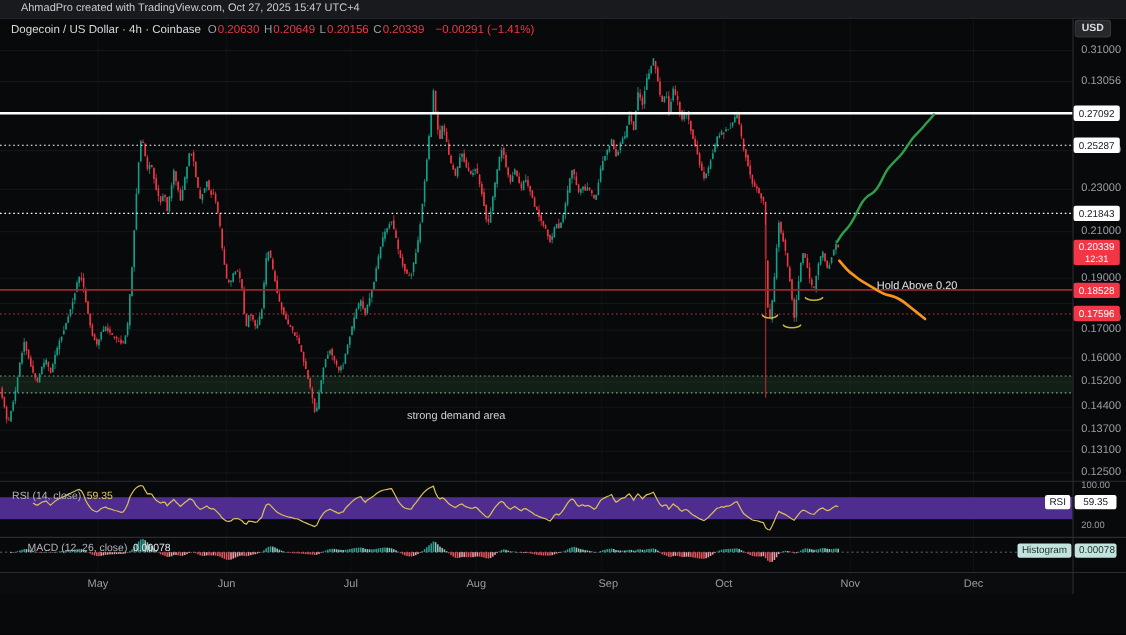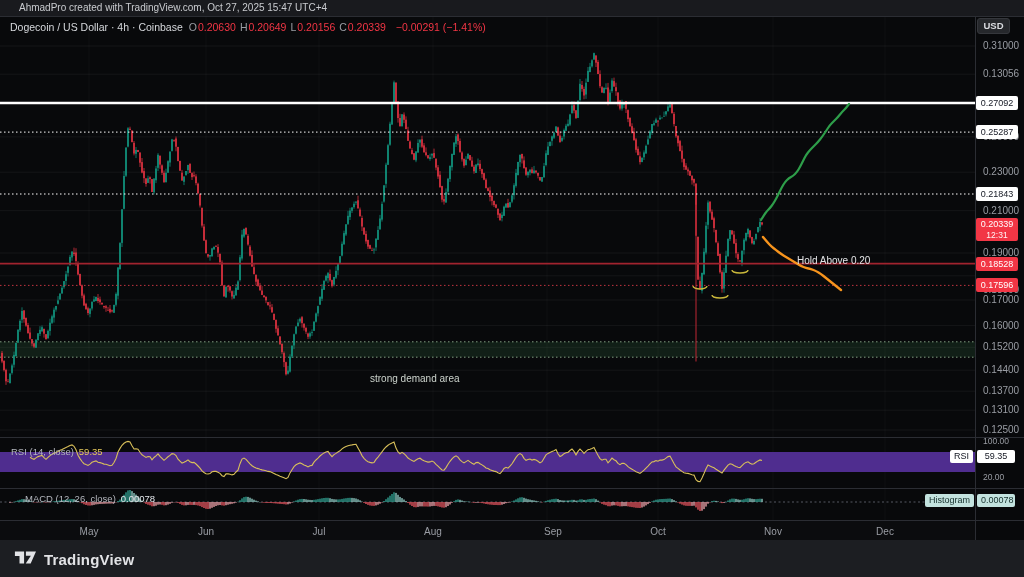--- a/index.html
+++ b/index.html
@@ -909,25 +909,14 @@
   <div class="abs scale-lb" style="top:472px;">20.00</div>
   <div class="abs chip yellow" style="left:950px;top:450px;">RSI</div>
   <div class="abs chip yellow" style="left:977px;top:450px;width:38px;">59.35</div>
 
   <div class="abs pane-title" style="left:25px;top:493px;">
     <span>MACD (12, 26, close)</span><span class="val-w">0.00078</span>
   </div>
   <div class="abs chip teal" style="left:925px;top:494px;">Histogram</div>
   <div class="abs chip teal" style="left:977px;top:494px;width:38px;">0.00078</div>
 
-  <div id="bottom-bar" class="abs">
-    <div id="logo">
-      <span>
-        <svg width="24" height="22" viewBox="0 0 26 24">
-          <path d="M2 6 H12 V19 H7 V11 H2 Z" fill="#e2e3e6"></path>
-          <path d="M14 6 H25 L19.2 19 H13.8 L19.4 10.6 H14 Z" fill="#e2e3e6"></path>
-        </svg>
-      </span>
-      <span class="logo-text">TradingView</span>
-    </div>
-  </div>
 
 </div>
 
 </body></html>

